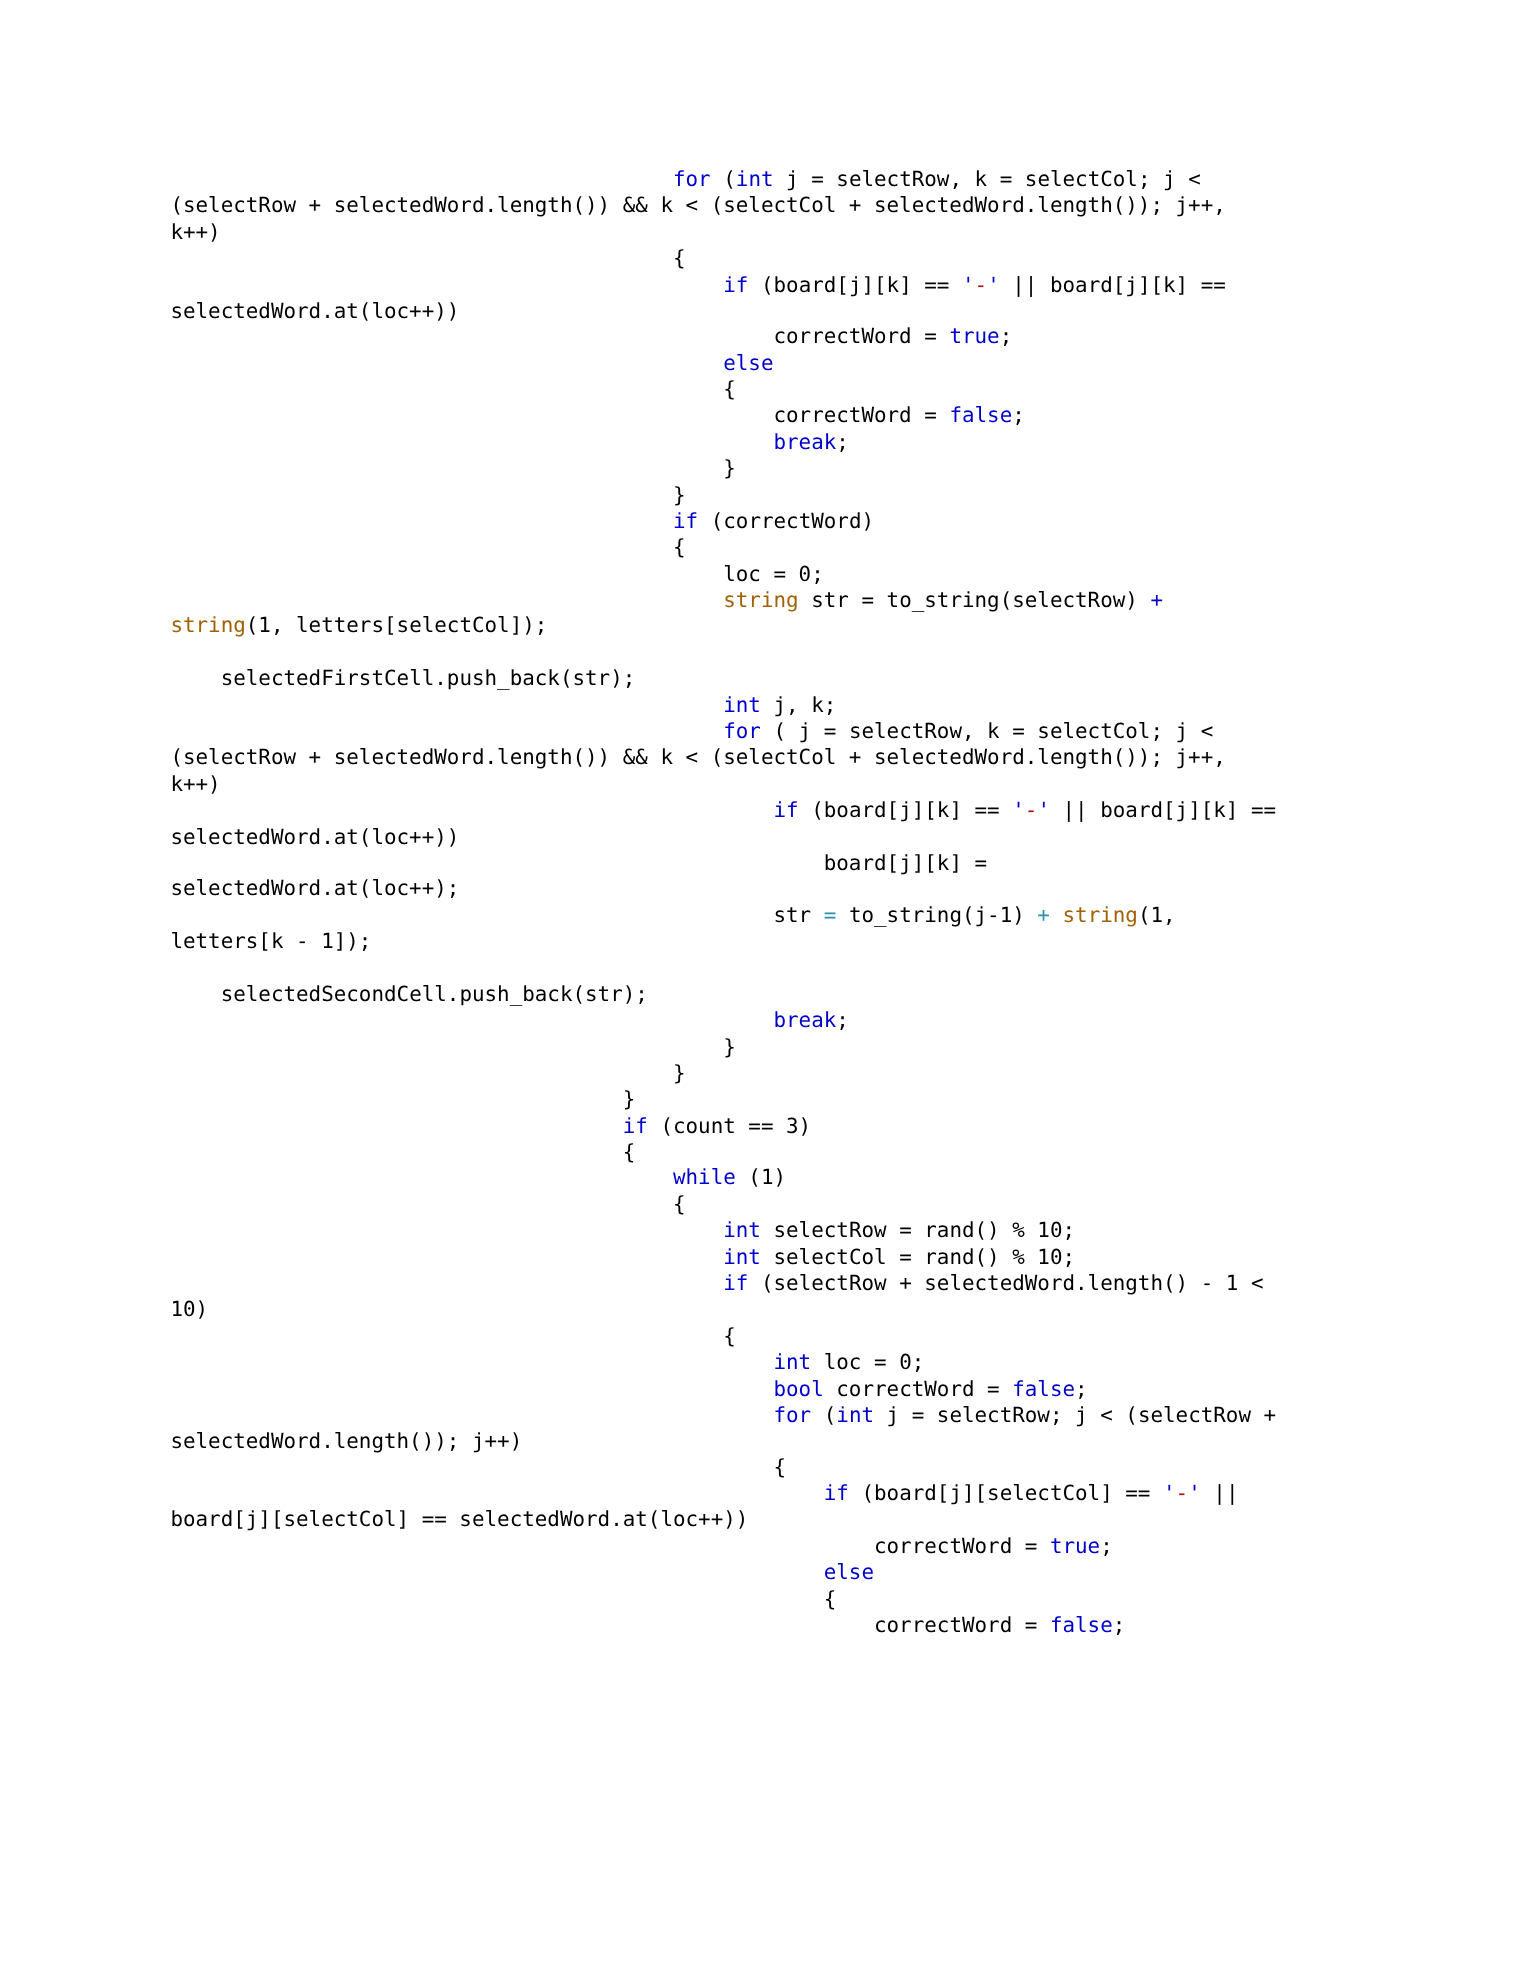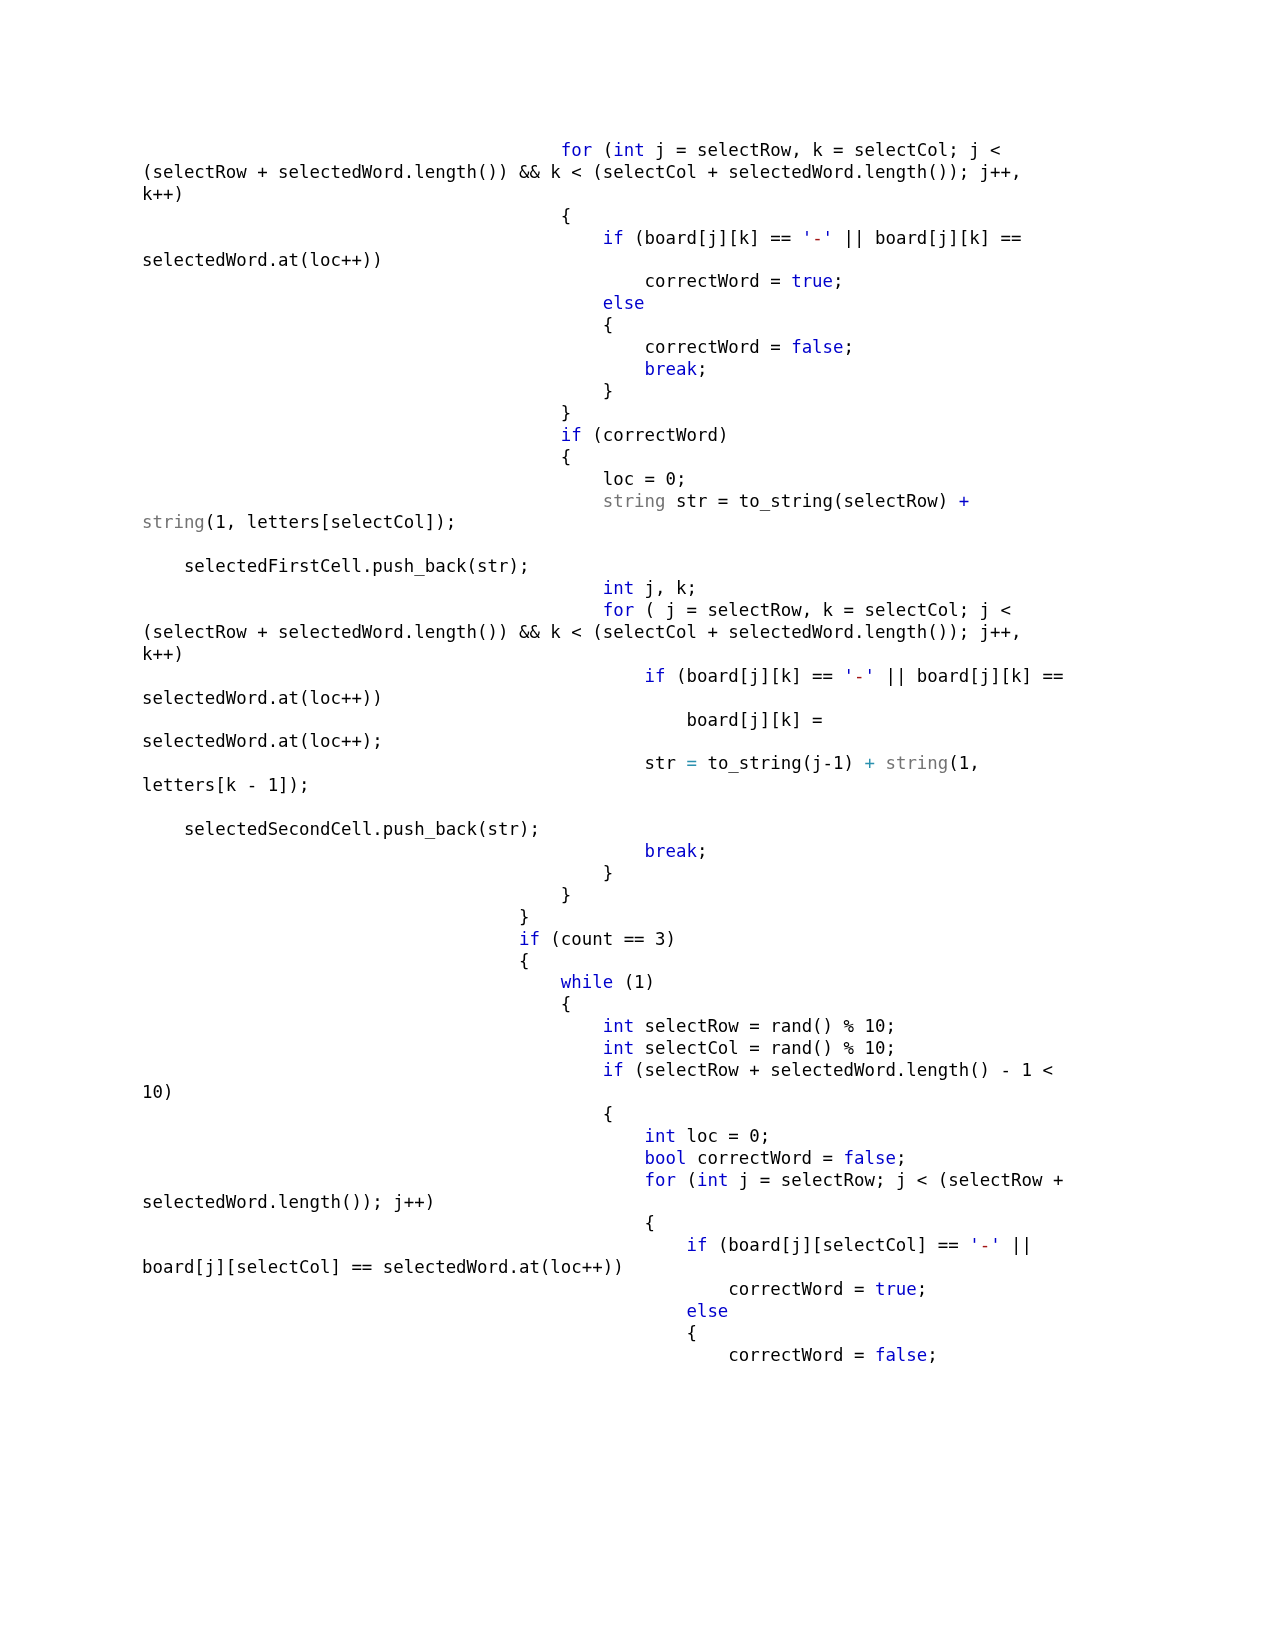--- a/index.html
+++ b/index.html
@@ -33,21 +33,21 @@
     letter-spacing: 0px;
     -webkit-font-smoothing: antialiased;
   }
   .ln {
     display: block;
     white-space: pre-wrap;
     word-break: break-word;
   }
   
   .kw   { color: #0000CC; }
-  .typ  { color: #737373; }
+  .typ  { color: #a16207; }
   .op   { color: #2B91AF; }
   .opb  { color: #0000CC; }
   .chr  { color: #A31515; }
   .chq  { color: #0000CC; }
   .pl   { color: #000000; }
 </style>
 </head>
 <body>
 
 <div id="page">

